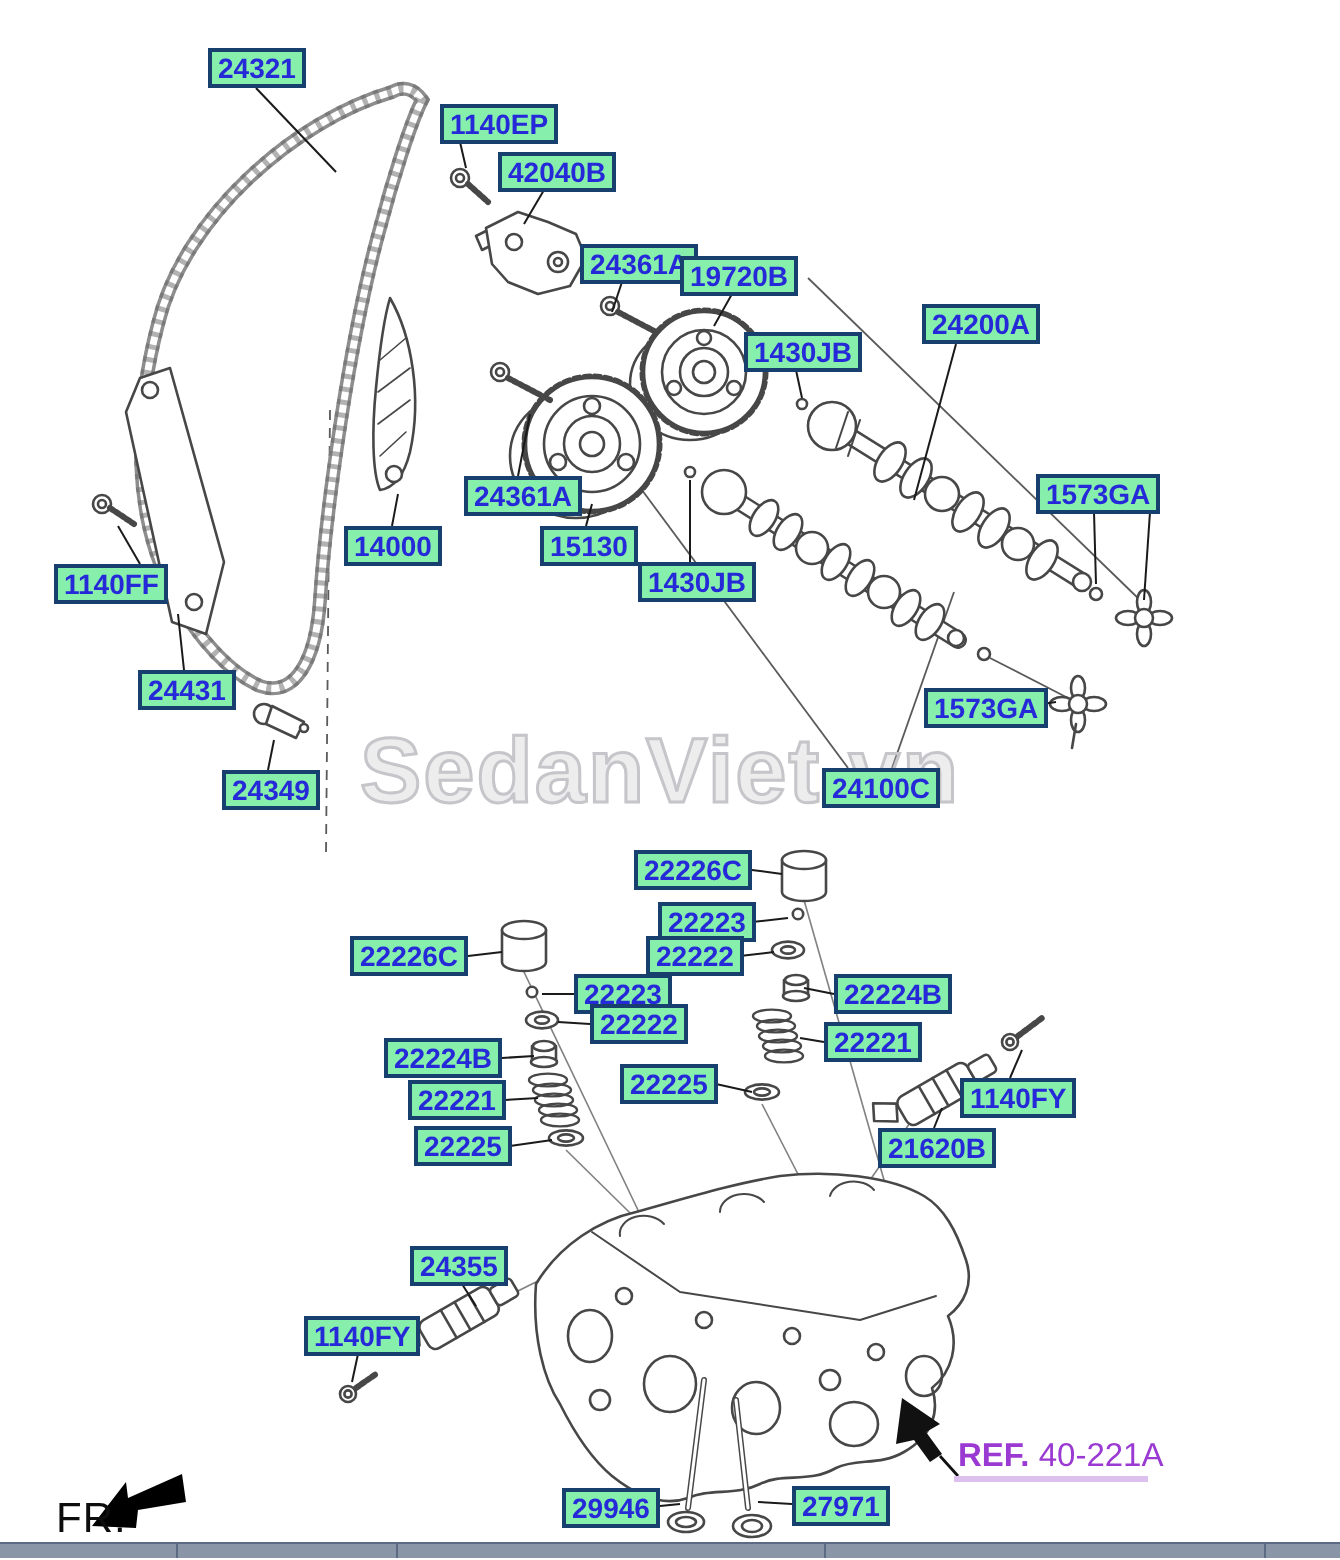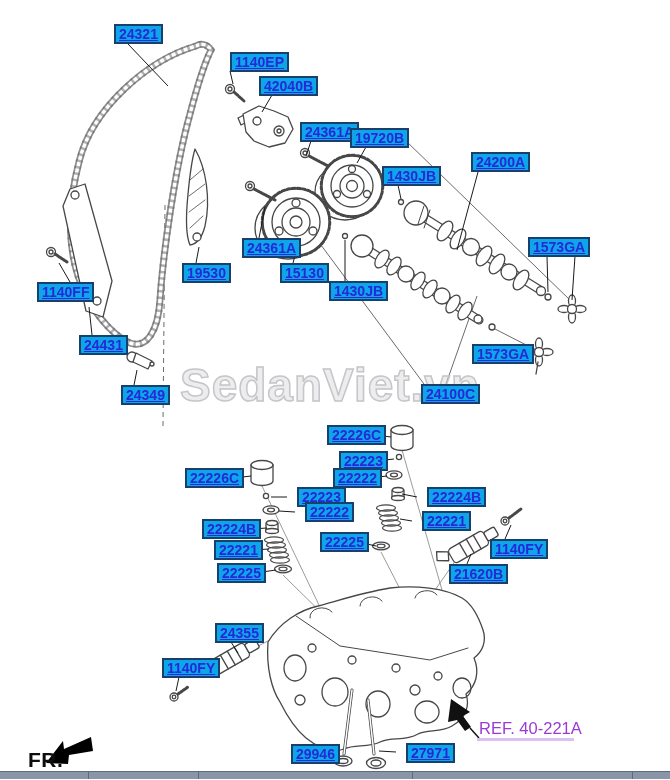--- a/index.html
+++ b/index.html
@@ -4,42 +4,41 @@
 <style>
   html,body{margin:0;padding:0;}
   body{
     width:670px;height:780px;position:relative;overflow:hidden;
     background:#ffffff;font-family:"Liberation Sans",sans-serif;
   }
   #stage{position:absolute;inset:0;width:670px;height:780px;}
   svg.art{position:absolute;left:0;top:0;z-index:1;}
   .plabel{
     position:absolute;z-index:3;
-    border:2px solid #17406e;background:#0ea5e9;
+    border:2px solid #17406e;background:#86efac;
     color:#2629d8;font-weight:bold;font-size:14px;line-height:16px;
-    padding:0 3px;text-decoration:underline;white-space:nowrap;
+    padding:0 3px;white-space:nowrap;
     cursor:pointer;
-    margin-left:10px;
   }
   .watermark{
     position:absolute;left:180px;top:358px;z-index:2;
     font-size:46px;font-weight:bold;letter-spacing:1px;
     color:rgba(195,195,200,0.30);
     -webkit-text-stroke:1.5px #c5c5ca;
     user-select:none;white-space:nowrap;
   }
   .fr-marker{
     position:absolute;left:28px;top:748px;z-index:3;
-    font-size:21px;font-weight:bold;color:#0d0d0d;letter-spacing:.5px;
+    font-size:21px;font-weight:normal;color:#0d0d0d;letter-spacing:.5px;
   }
   .ref-label{
     position:absolute;left:479px;top:719px;z-index:3;
     font-size:16.5px;color:#9b3ad2;white-space:nowrap;cursor:pointer;
   }
-  .ref-label .ref-prefix{font-weight:normal;text-align:center;}
+  .ref-label .ref-prefix{font-weight:bold;text-align:center;}
   .ref-underline{
     position:absolute;left:477px;top:738px;width:97px;height:3px;
     background:#dcc0ee;z-index:3;
   }
   .bottom-bar{
     position:absolute;left:0;top:771px;width:670px;height:7px;
     background:#8a96a8;border-top:1px solid #5c6b83;z-index:3;
   }
   .bottom-bar .divider{
     position:absolute;top:0;width:1px;height:7px;background:#5c6b83;
@@ -370,21 +369,21 @@
 
 <div class="plabel" style="left:104px;top:24px">24321</div>
 <div class="plabel" style="left:220px;top:52px">1140EP</div>
 <div class="plabel" style="left:249px;top:76px">42040B</div>
 <div class="plabel" style="left:290px;top:122px">24361A</div>
 <div class="plabel" style="left:340px;top:128px">19720B</div>
 <div class="plabel" style="left:372px;top:166px">1430JB</div>
 <div class="plabel" style="left:461px;top:152px">24200A</div>
 <div class="plabel" style="left:518px;top:237px">1573GA</div>
 <div class="plabel" style="left:232px;top:238px">24361A</div>
-<div class="plabel" style="left:172px;top:263px">19530</div>
+<div class="plabel" style="left:172px;top:263px">14000</div>
 <div class="plabel" style="left:270px;top:263px">15130</div>
 <div class="plabel" style="left:319px;top:281px">1430JB</div>
 <div class="plabel" style="left:27px;top:282px">1140FF</div>
 <div class="plabel" style="left:69px;top:335px">24431</div>
 <div class="plabel" style="left:111px;top:385px">24349</div>
 <div class="plabel" style="left:411px;top:384px">24100C</div>
 <div class="plabel" style="left:462px;top:344px">1573GA</div>
 <div class="plabel" style="left:317px;top:425px">22226C</div>
 <div class="plabel" style="left:329px;top:451px">22223</div>
 <div class="plabel" style="left:323px;top:468px">22222</div>

